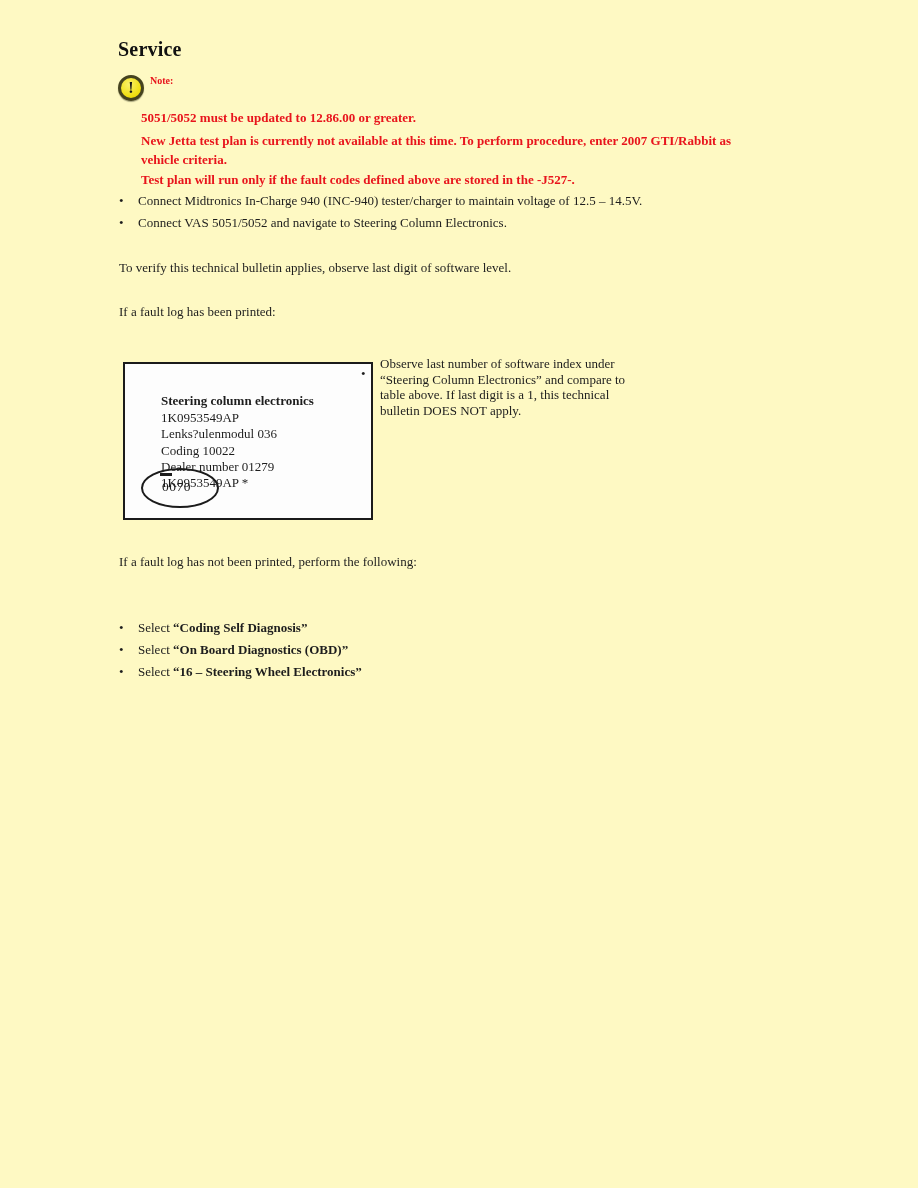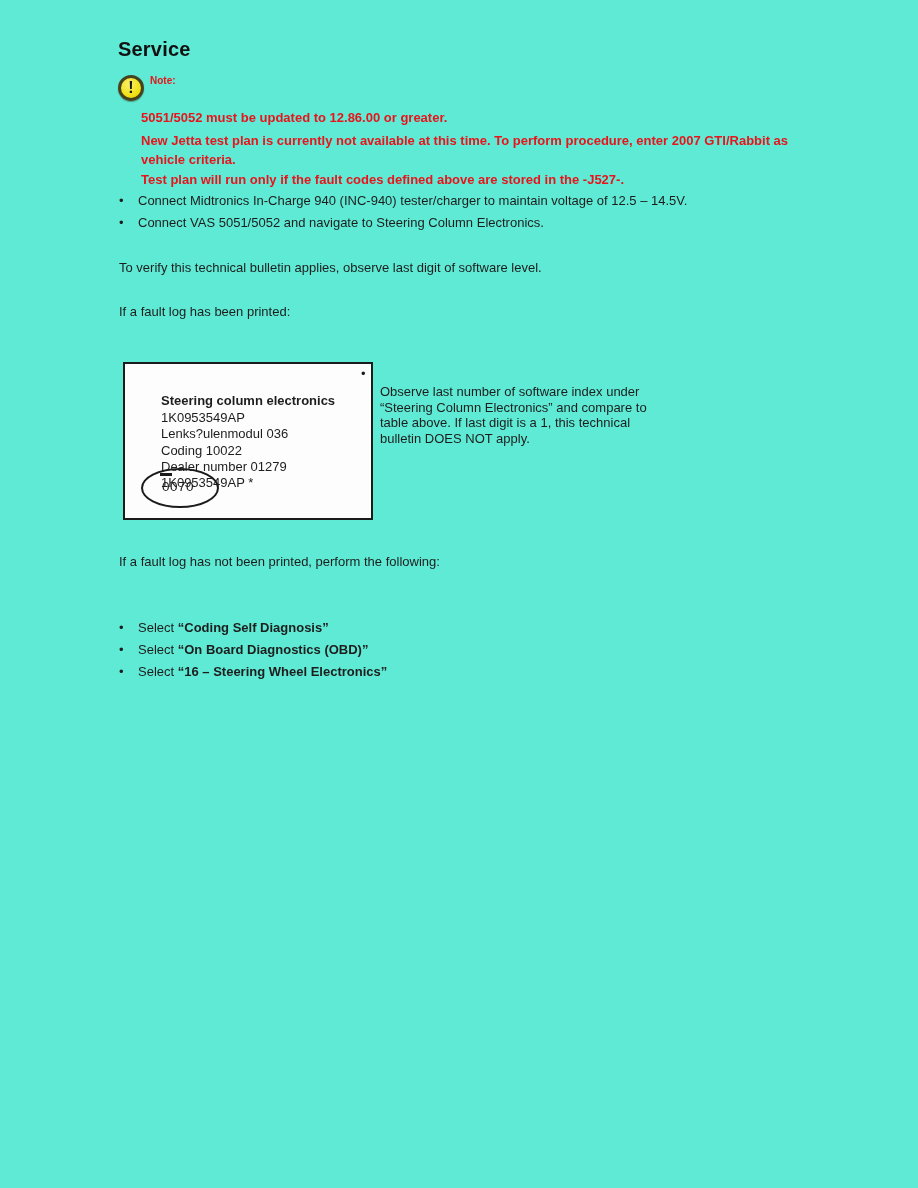--- a/index.html
+++ b/index.html
@@ -1,20 +1,20 @@
 <!DOCTYPE html>
 <html><head>
 <meta charset="utf-8">
 <style>
   html,body{margin:0;padding:0;background:#ffffff;}
   .page{
     position:relative;
     width:918px;height:1188px;
-    background:#5eead4;
-    font-family:Liberation Sans, sans-serif;
+    background:#fef9c3;
+    font-family:Liberation Serif, serif;
     color:#1d1d1d;
     font-size:13px;
     overflow:hidden;
   }
   .abs{position:absolute;}
   .page-title{
     left:118px;top:38px;
     font-size:20px;font-weight:bold;color:#111;
     letter-spacing:.2px;
   }
@@ -67,21 +67,21 @@
   .tiny-print-mark{
     position:absolute;left:35px;top:109px;
     width:12px;height:3px;background:#1b1b1b;
   }
   .circled-value{
     position:absolute;left:37px;top:115px;
     font-size:13.5px;letter-spacing:.5px;
   }
   #observe-marker{left:361px;top:366px;font-size:13px;}
   #observe-note{
-    left:380px;top:384px;width:302px;
+    left:380px;top:356px;width:302px;
     white-space:pre-line;line-height:15.6px;
   }
   #para-not-printed{left:119px;top:554px;width:700px;}
   .sel-option{font-weight:bold;}
   #sel-0{left:119px;top:620px;}
   #sel-1{left:119px;top:642px;}
   #sel-2{left:119px;top:664px;}
 </style>
 </head>
 <body>

